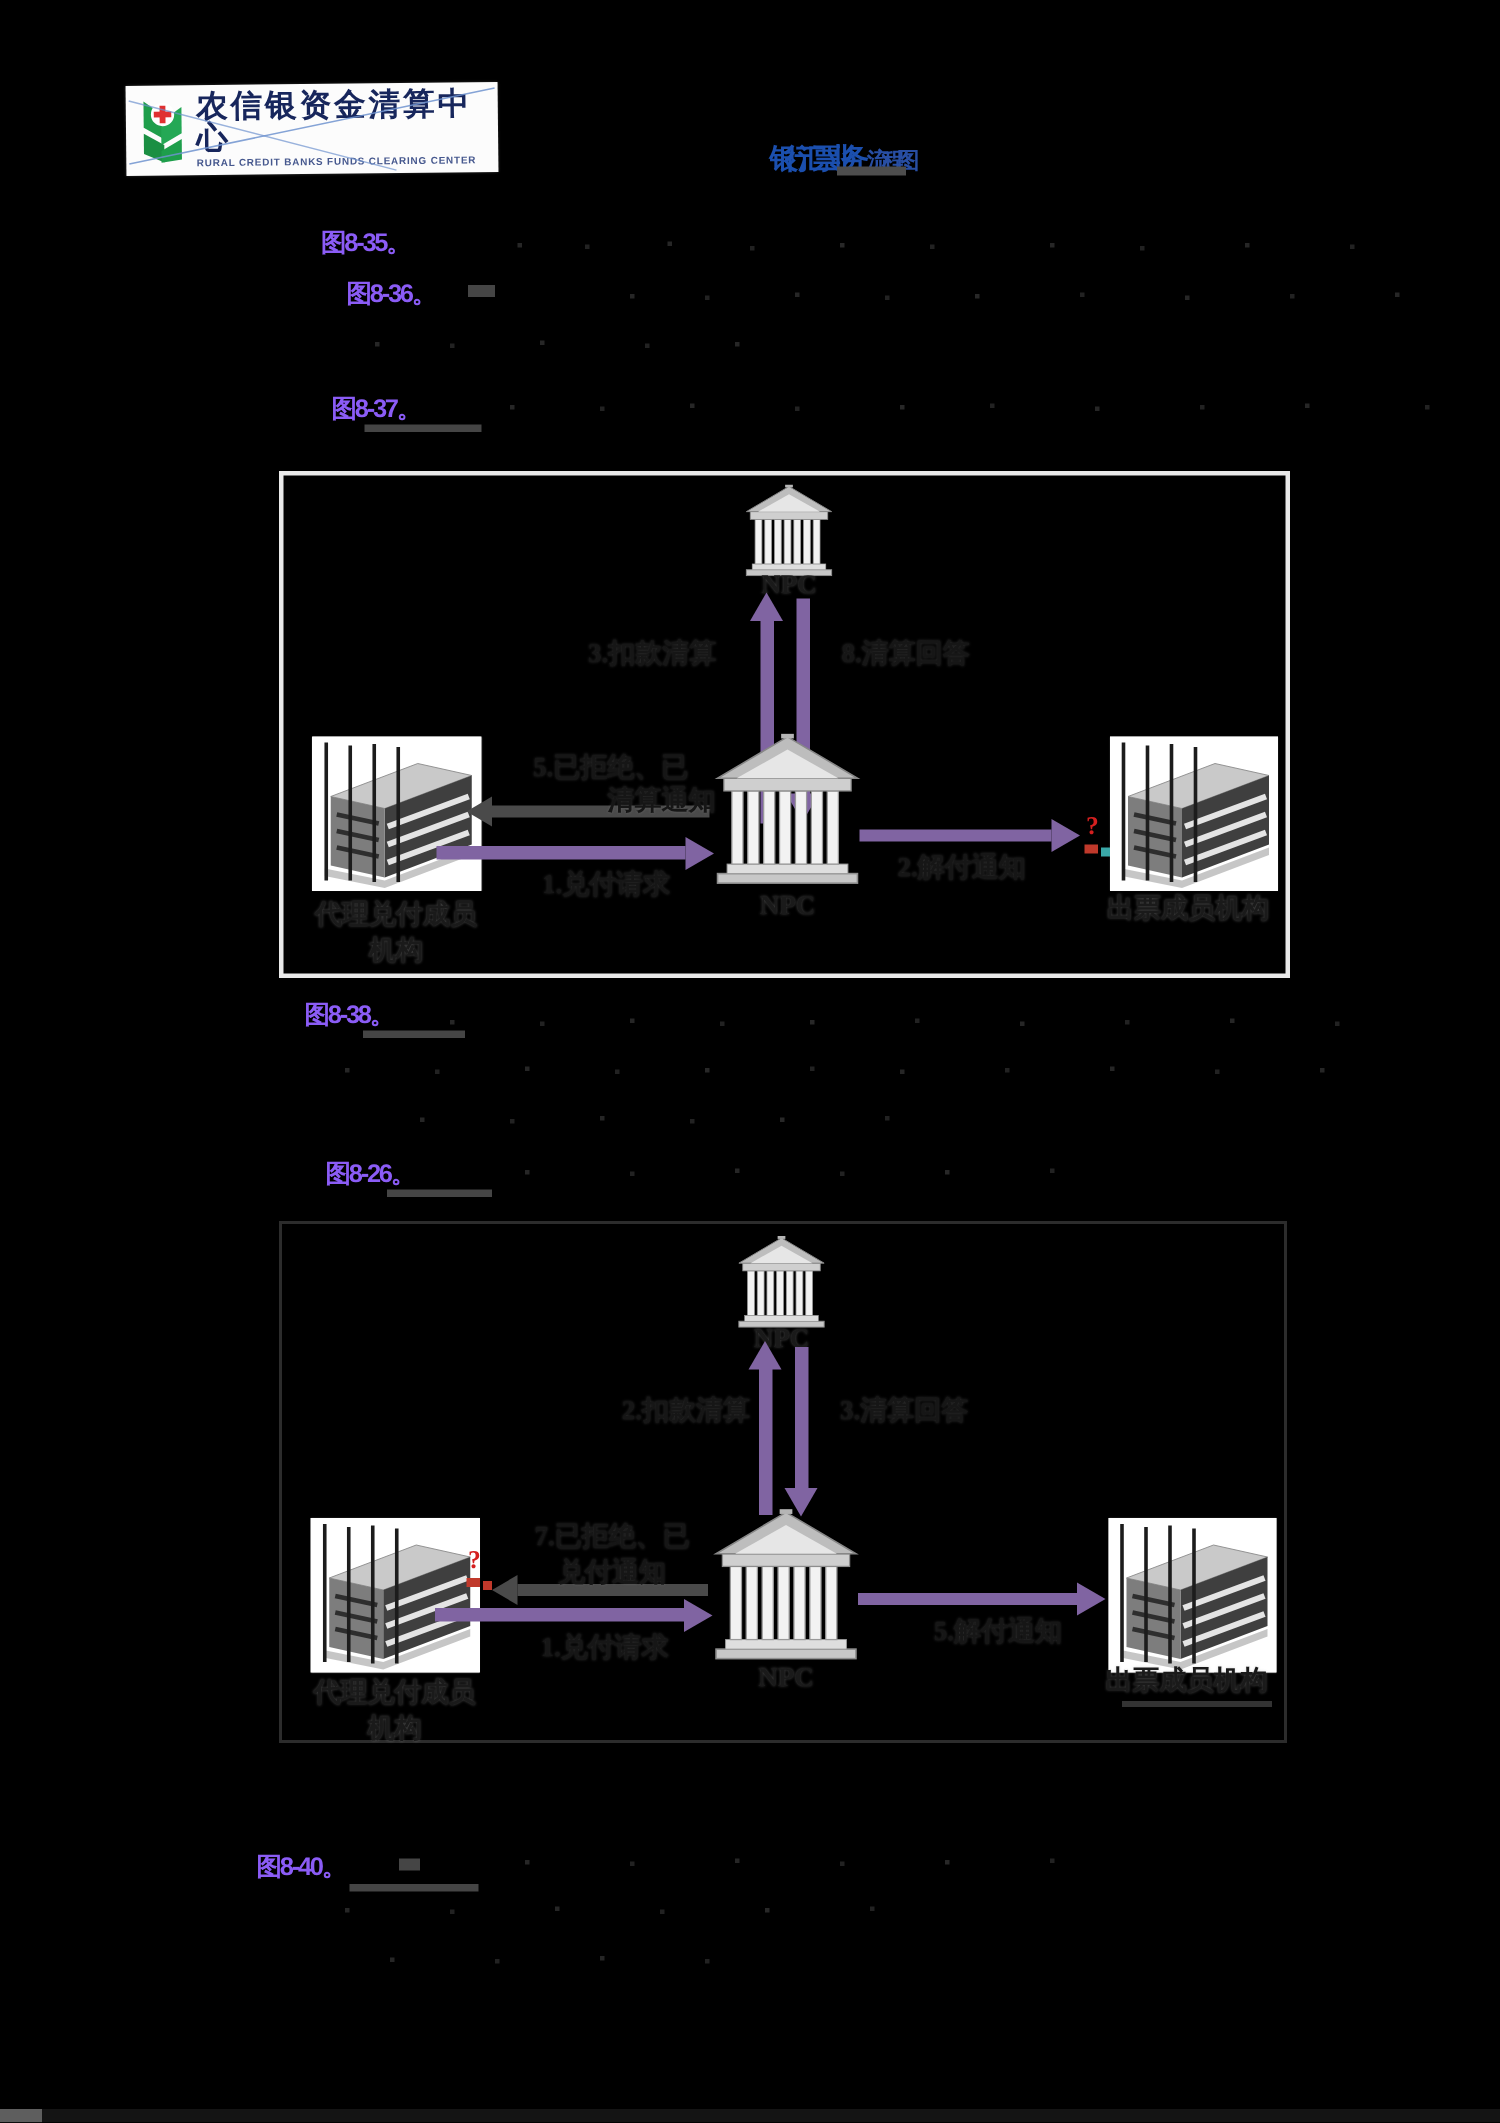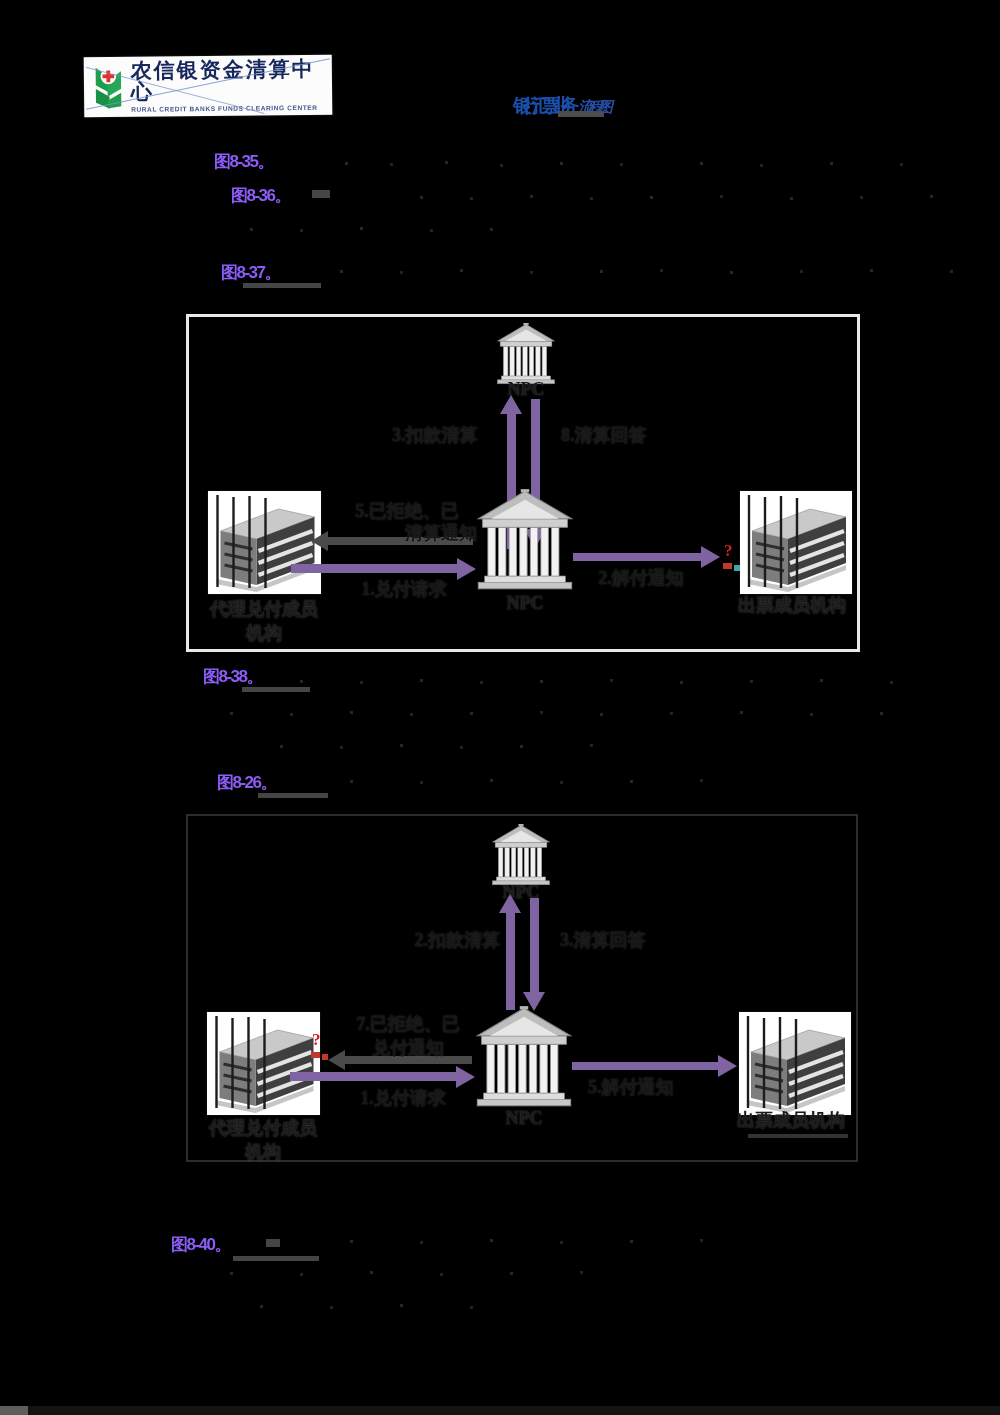--- a/index.html
+++ b/index.html
@@ -8,21 +8,21 @@
   
   .logo-card{position:absolute;left:84px;top:56px;width:248px;height:60px;background:#fcfcfc;
              transform:rotate(-.6deg);display:flex;align-items:center;box-shadow:0 0 2px #333;}
   .logo-text{display:flex;flex-direction:column;line-height:1;margin-left:4px;}
   .logo-cn{font-size:21px;font-weight:bold;color:#17265c;letter-spacing:2px;font-family:"Liberation Serif","DejaVu Serif",serif;}
   .logo-en{font-size:6.6px;color:#46588e;letter-spacing:.55px;margin-top:4px;font-weight:bold;}
   .logo-lines{position:absolute;left:0;top:0;width:248px;height:60px;pointer-events:none;}
   
   .doc-title{position:absolute;left:513px;top:93px;white-space:nowrap;}
   .title-a{font-size:19px;font-weight:900;color:#1b4fae;letter-spacing:-9.5px;}
-  .title-b{font-size:15px;font-weight:bold;color:#2f5cc0;letter-spacing:-5px;opacity:.85;margin-left:8px;font-style:italic;}
+  .title-b{font-size:15px;font-weight:bold;color:#2f5cc0;letter-spacing:-5px;opacity:.85;margin-left:8px;}
   .title-bar{position:absolute;left:558px;top:111px;width:46px;height:6px;background:#4d4d4d;}
   
   .ghead{position:absolute;font-size:17px;font-weight:bold;color:#8b5cf6;letter-spacing:-1.5px;white-space:nowrap;}
   .gray-bar{position:absolute;background:#454545;}
   
   .diagram{position:absolute;background:#000;}
   .d1{left:186px;top:314px;width:668px;height:332px;border:3px solid #e9e9e9;}
   .d2{left:186px;top:814px;width:668px;height:344px;border:2px solid #2c2c2c;}
   .abs{position:absolute;}
   .card{position:absolute;background:#fff;box-shadow:0 0 1px #444;}
@@ -246,21 +246,21 @@
     <div class="shaft-gray" style="left:157px;top:240px;width:127px;height:8px"></div>
     <div class="ghost" style="left:150px;top:196px;width:140px;text-align:center">7.已拒绝、已</div>
     <div class="ghost" style="left:150px;top:220px;width:140px;text-align:center">兑付通知</div>
 
     <div class="shaft" style="left:102px;top:256px;width:166px;height:9px"></div>
     <div class="head head-right" style="left:268px;top:250px"></div>
     <div class="ghost" style="left:155px;top:270px;width:120px;text-align:center">1.兑付请求</div>
 
     <div class="shaft" style="left:384px;top:246px;width:146px;height:8px"></div>
     <div class="head head-right" style="left:530px;top:239px"></div>
-    <div class="ghost" style="left:400px;top:259px;width:120px;text-align:left">5.解付通知</div>
+    <div class="ghost" style="left:400px;top:259px;width:120px;text-align:right">5.解付通知</div>
 
     <div class="ghost caption" style="left:10px;top:300px;width:130px">代理兑付成员</div>
     <div class="ghost caption" style="left:10px;top:324px;width:130px">机构</div>
     <div class="ghost caption" style="left:538px;top:292px;width:130px">出票成员机构</div>
     <div class="gray-bar" style="left:560px;top:318px;width:100px;height:4px;background:#333"></div>
   </div>
 
   <div class="page-edge"></div>
   <div class="page-edge-l"></div>
 </div>

